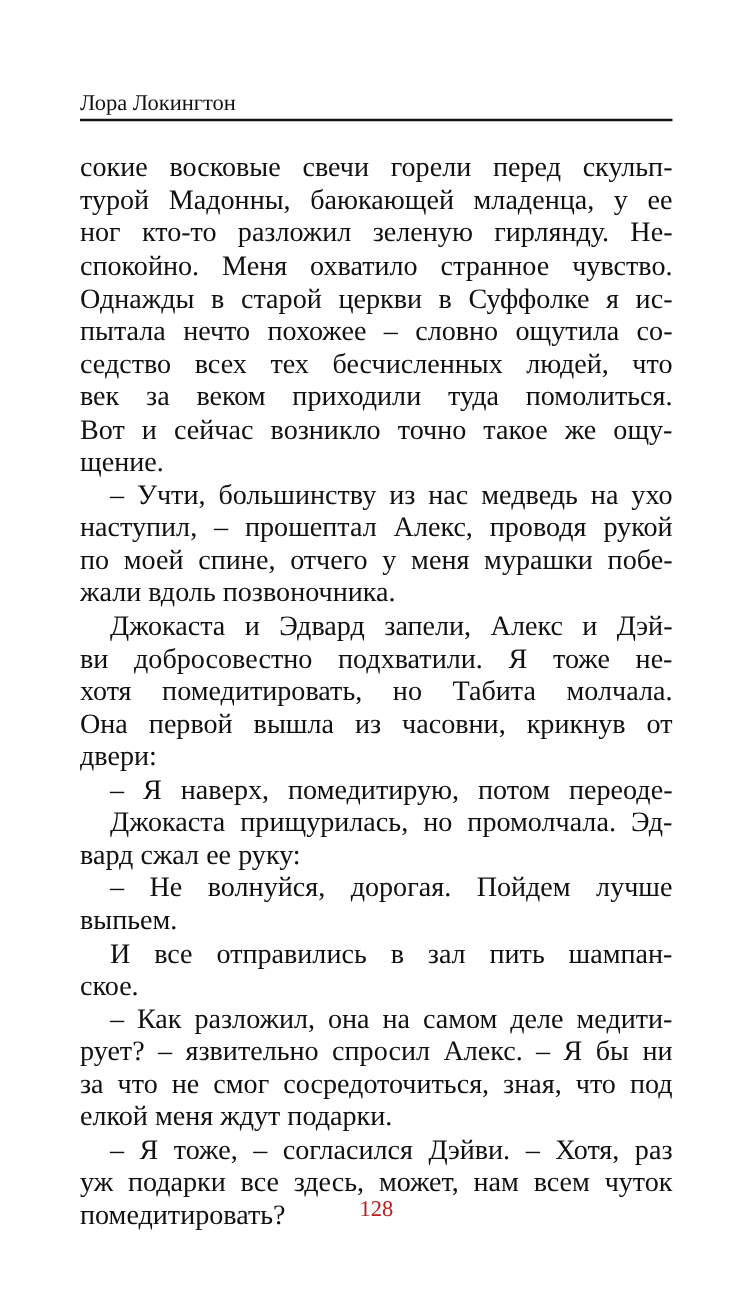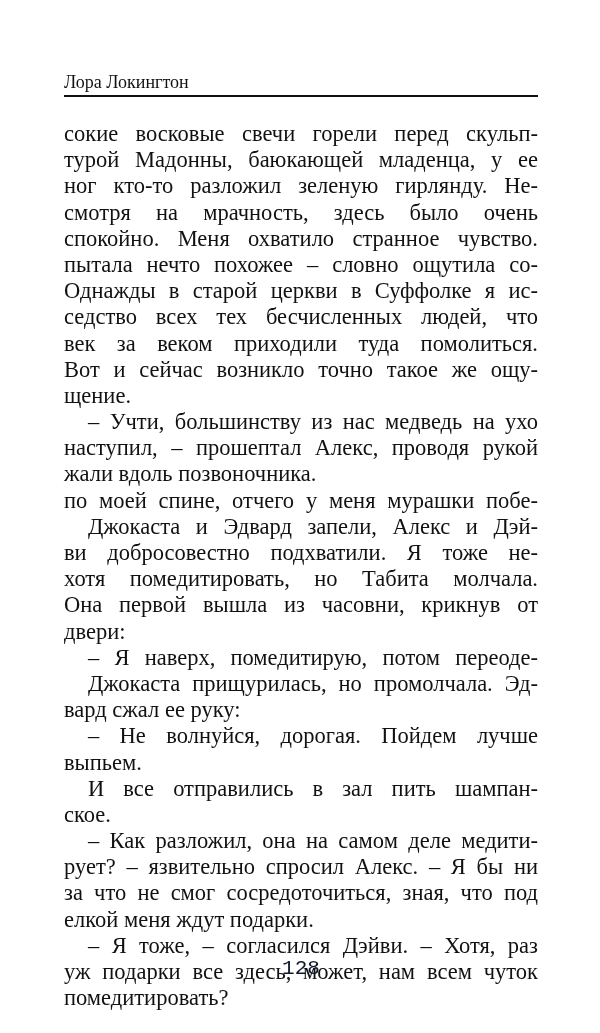--- a/index.html
+++ b/index.html
@@ -12,45 +12,44 @@
   .head-rule { position: absolute; top: 95px; left: 0; width: 474px; height: 0; border-top: 2px solid #111; }
   .body-text {
     position: absolute; top: 121px; left: 0; width: 474px;
     font-family: "Liberation Serif", serif; font-size: 22.5px; line-height: 26.2px; color: #111;
   }
   .ln { display: block; text-align: justify; text-align-last: justify; white-space: nowrap; height: 26.2px; }
   .ln.last { text-align-last: left; }
   .ln.indent { padding-left: 24px; }
   .folio {
     position: absolute; top: 957px; left: 0; width: 474px; text-align: center;
-    font-family: Liberation Mono, monospace; font-size: 21px; color: #0f172a;
+    font-family: Liberation Serif, serif; font-size: 18px; color: #b91c1c;
   }
 </style>
 </head>
 <body>
 
 <div class="page">
   <div class="running-head">Лора Локингтон</div>
   <div class="head-rule"></div>
   <div class="body-text" id="body-text">
       <span class="ln">сокие восковые свечи горели перед скульп-</span>
       <span class="ln">турой Мадонны, баюкающей младенца, у ее</span>
       <span class="ln">ног кто-то разложил зеленую гирлянду. Не-</span>
-      <span class="ln">смотря на мрачность, здесь было очень</span>
       <span class="ln">спокойно. Меня охватило странное чувство.</span>
+      <span class="ln">Однажды в старой церкви в Суффолке я ис-</span>
       <span class="ln">пытала нечто похожее – словно ощутила со-</span>
-      <span class="ln">Однажды в старой церкви в Суффолке я ис-</span>
       <span class="ln">седство всех тех бесчисленных людей, что</span>
       <span class="ln">век за веком приходили туда помолиться.</span>
       <span class="ln">Вот и сейчас возникло точно такое же ощу-</span>
       <span class="ln last">щение.</span>
       <span class="ln indent">– Учти, большинству из нас медведь на ухо</span>
       <span class="ln">наступил, – прошептал Алекс, проводя рукой</span>
+      <span class="ln">по моей спине, отчего у меня мурашки побе-</span>
       <span class="ln last">жали вдоль позвоночника.</span>
-      <span class="ln">по моей спине, отчего у меня мурашки побе-</span>
       <span class="ln indent">Джокаста и Эдвард запели, Алекс и Дэй-</span>
       <span class="ln">ви добросовестно подхватили. Я тоже не-</span>
       <span class="ln">хотя помедитировать, но Табита молчала.</span>
       <span class="ln">Она первой вышла из часовни, крикнув от</span>
       <span class="ln last">двери:</span>
       <span class="ln indent">– Я наверх, помедитирую, потом переоде-</span>
       <span class="ln indent">Джокаста прищурилась, но промолчала. Эд-</span>
       <span class="ln last">вард сжал ее руку:</span>
       <span class="ln indent">– Не волнуйся, дорогая. Пойдем лучше</span>
       <span class="ln last">выпьем.</span>

